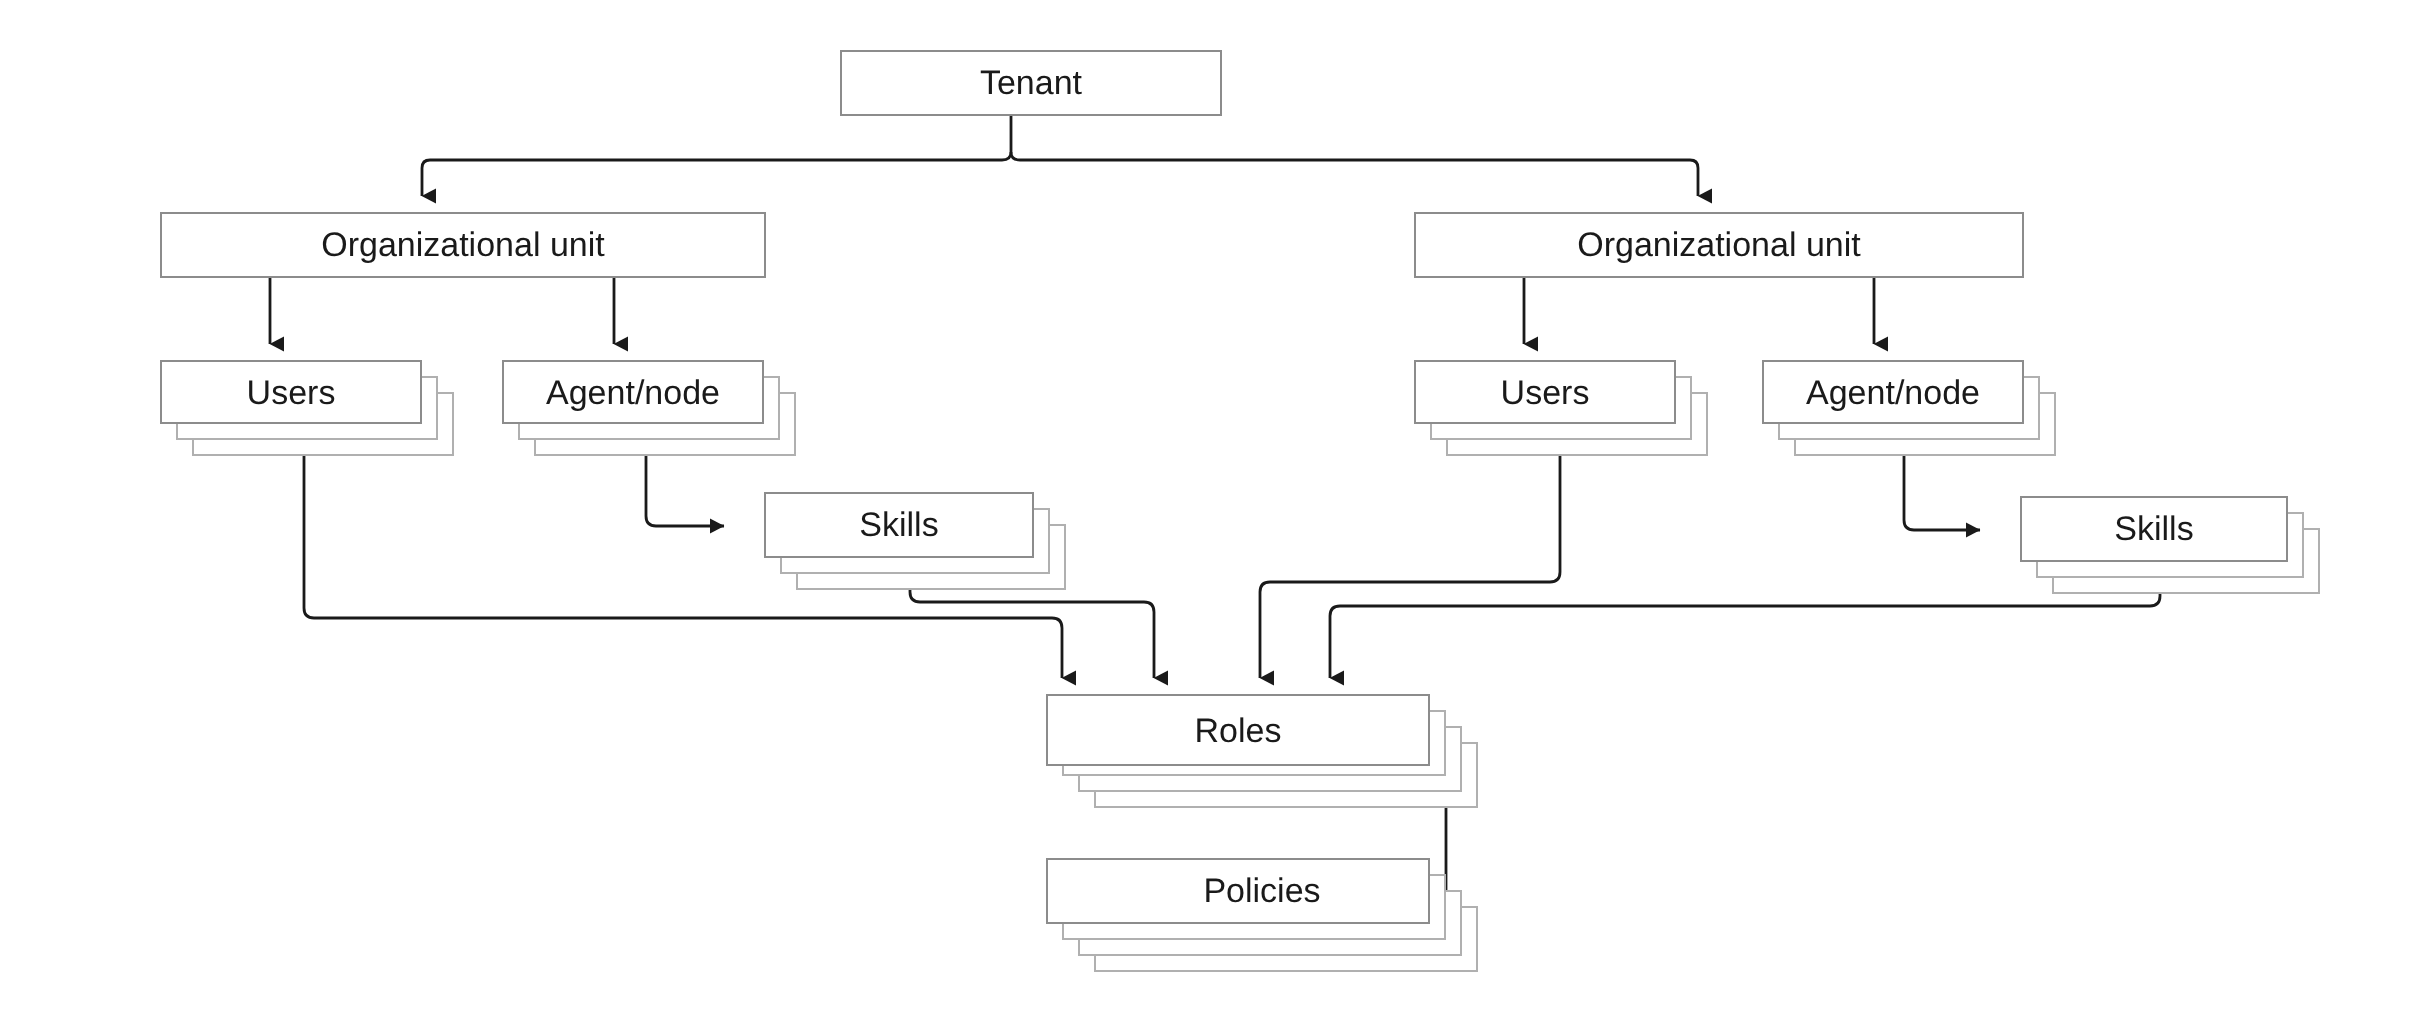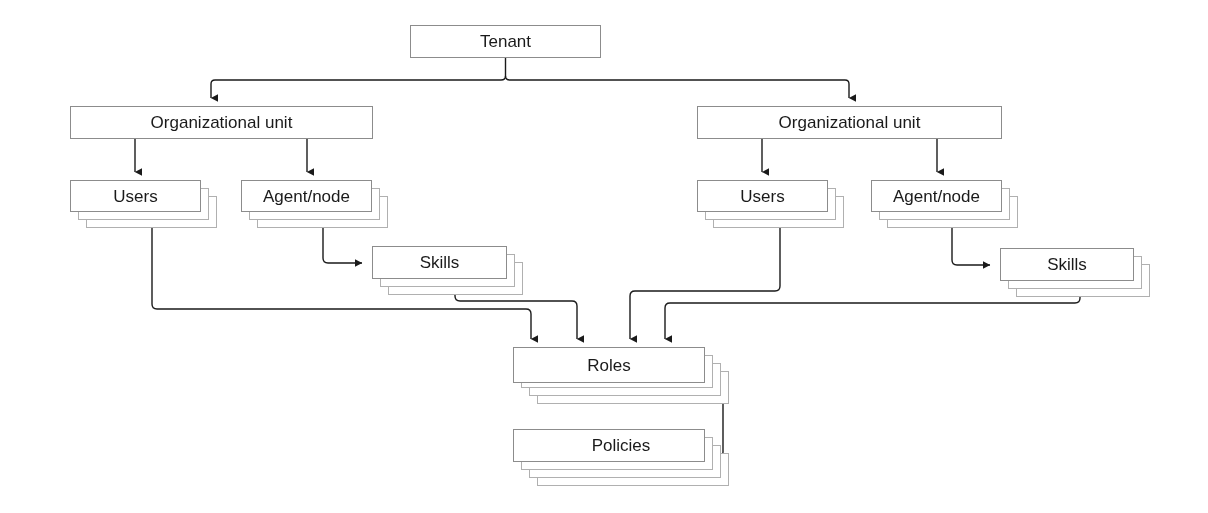--- a/index.html
+++ b/index.html
@@ -27,20 +27,21 @@
   }
   .node {
     position: absolute;
     box-sizing: border-box;
   }
   .card {
     position: absolute;
     box-sizing: border-box;
     background: #ffffff;
     border: 1px solid #8c8c8c;
+    margin-left: 10px;
   }
   .card.shadow {
     background: #ffffff;
     border: 1px solid #b0b0b0;
   }
   .card.front {
     border: 1px solid #8c8c8c;
     z-index: 5;
     display: flex;
     align-items: center;

